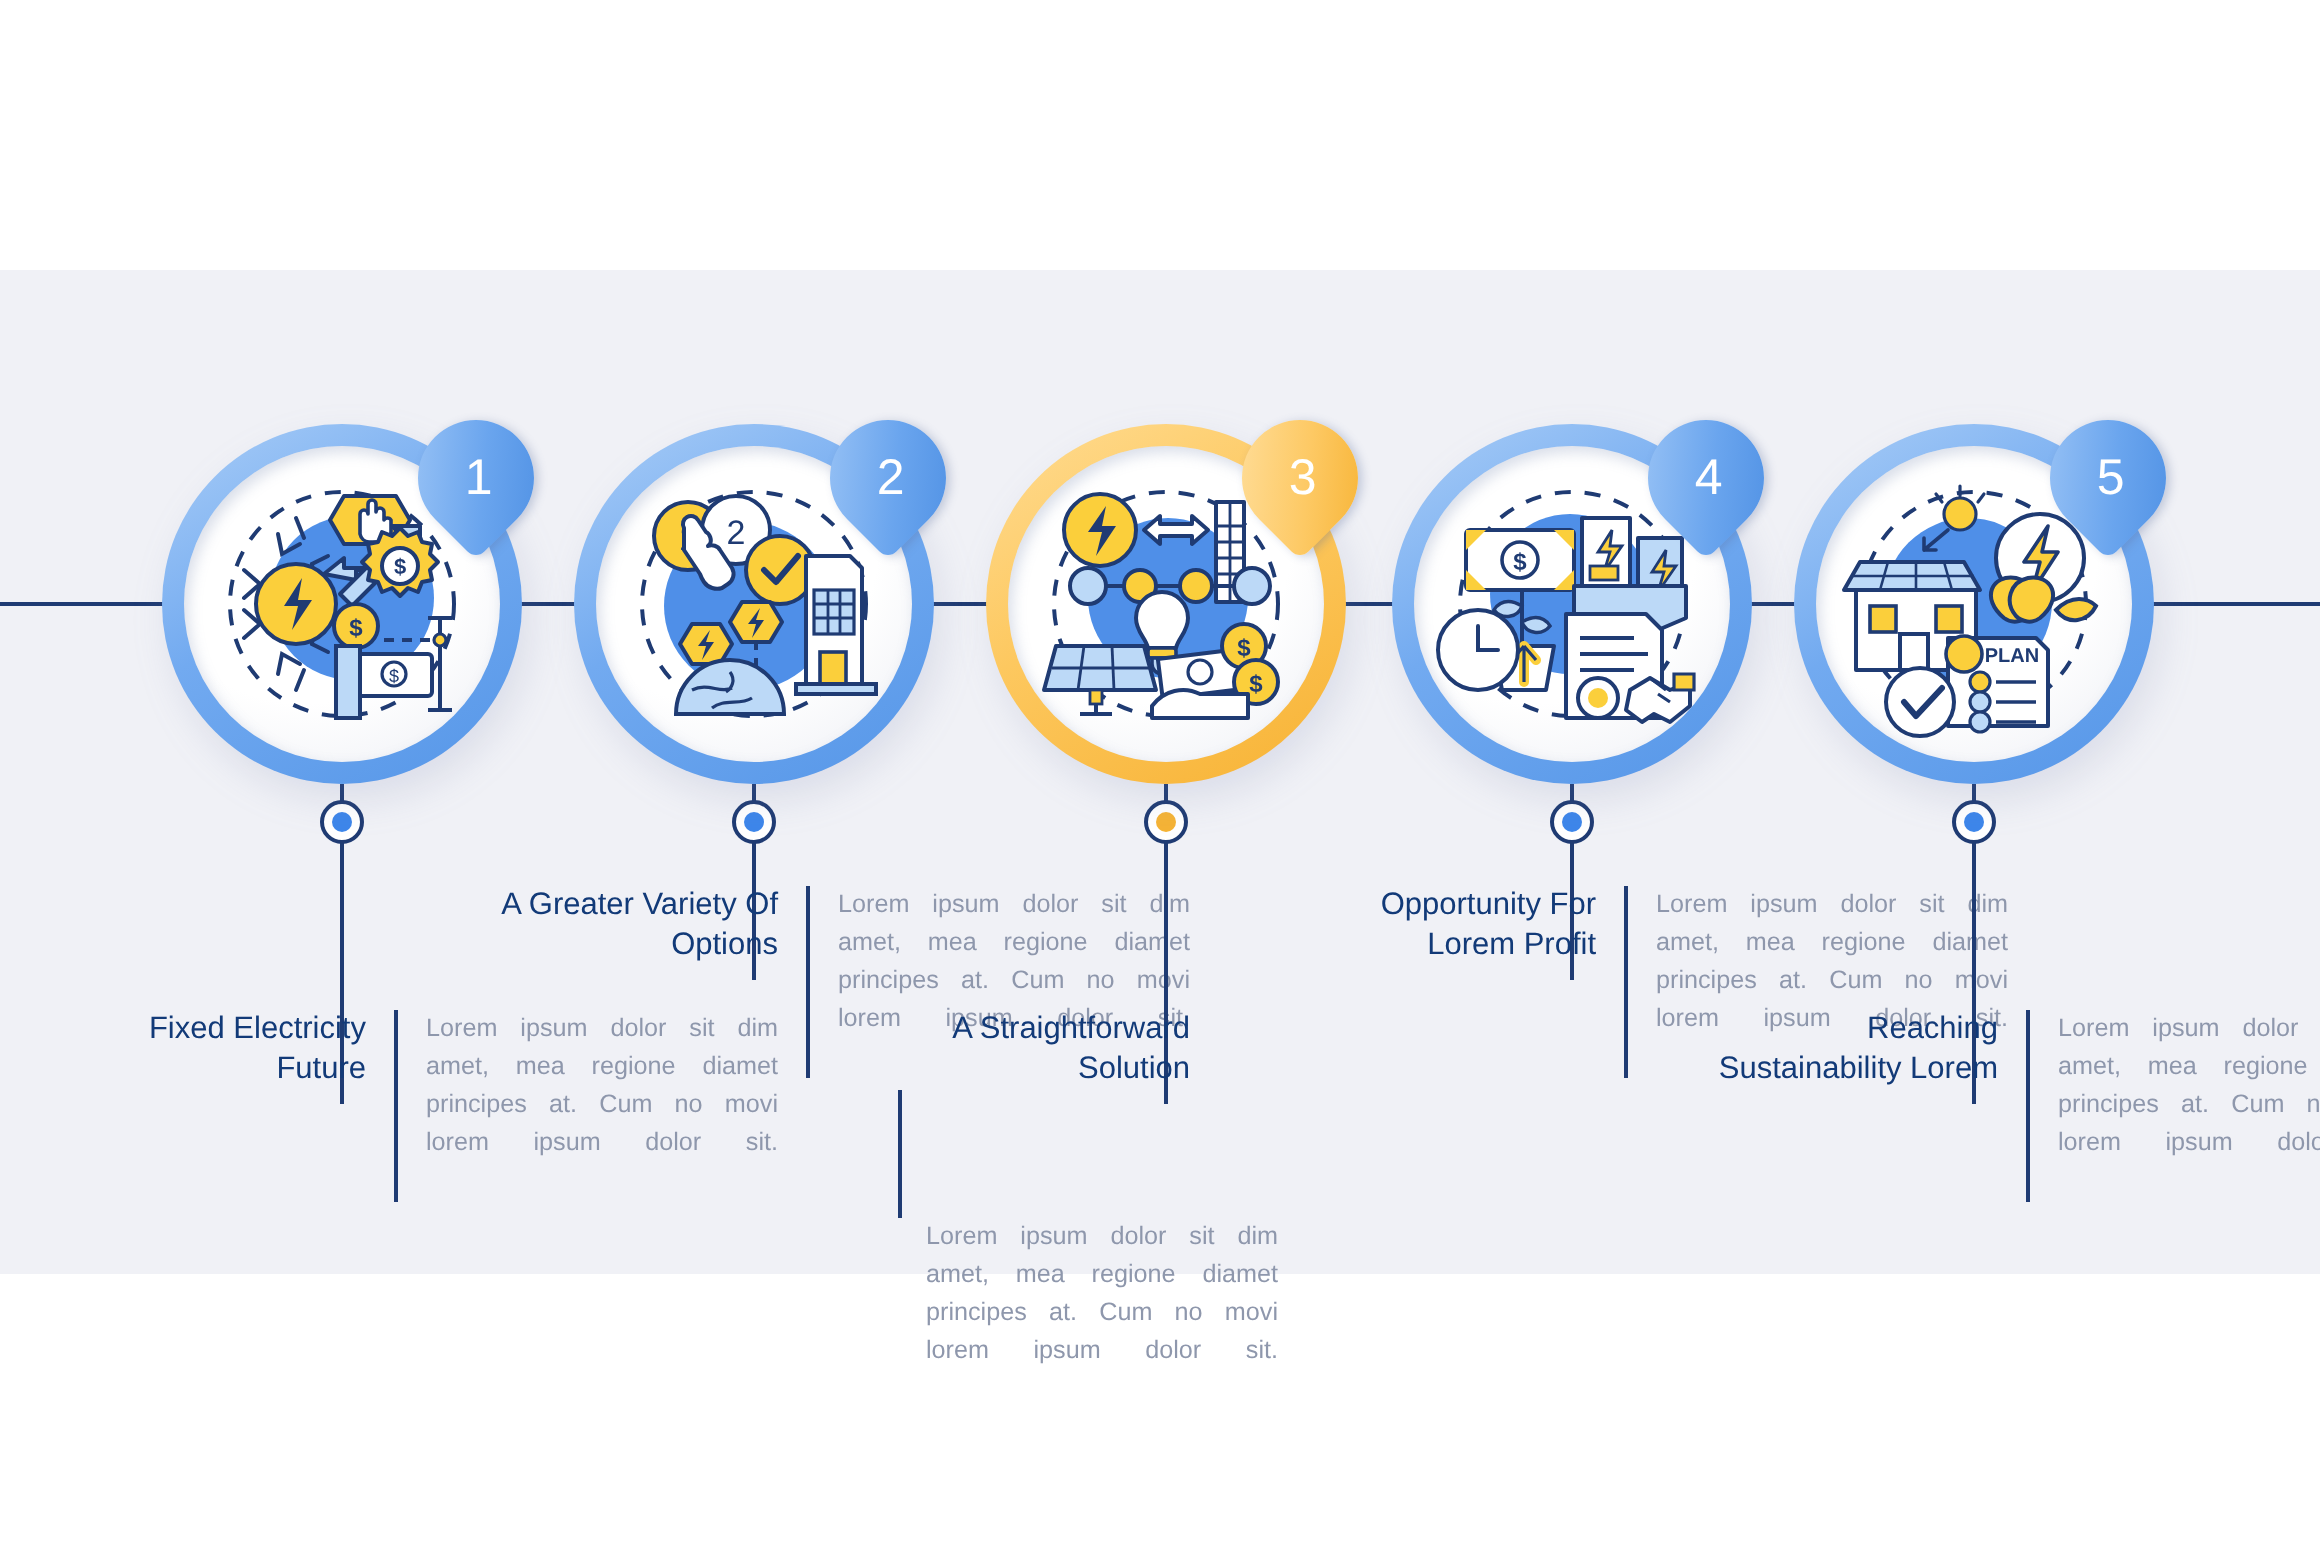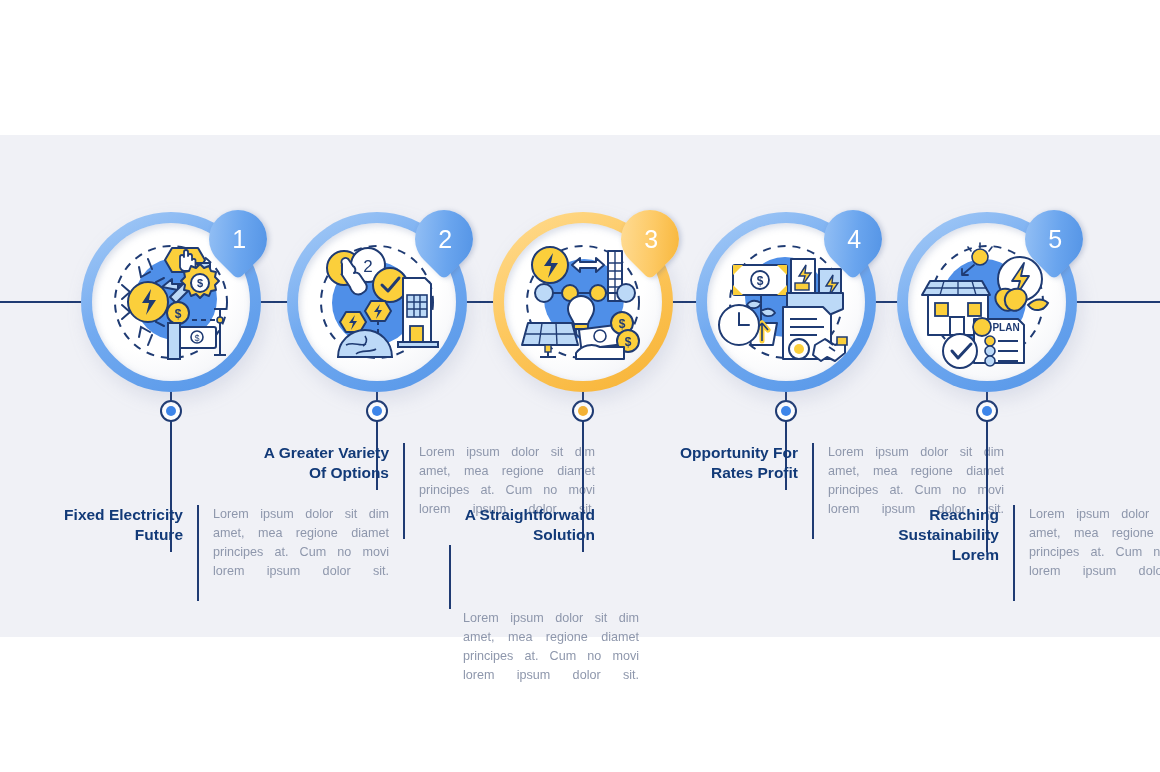--- a/index.html
+++ b/index.html
@@ -175,21 +175,21 @@
     position: absolute;
     width: 352px;
     display: flex;
     align-items: flex-start;
   }
   .step-title {
     width: 160px;
     text-align: right;
     color: #123a78;
     font-size: 15.5px;
-    font-weight: bold;
+    font-weight: normal;
     line-height: 1.28;
     padding-right: 14px;
     box-sizing: border-box;
     font-family: "Liberation Sans", sans-serif;
   }
   .divider-bar {
     width: 2px;
     align-self: stretch;
     min-height: 64px;
     background: #1f3b73;
@@ -470,21 +470,21 @@
             <path d="M118 116 l8 6 M128 128 l-6 -4" stroke="#1f3b73" stroke-width="1.6"></path>
             <path d="M130 114 h10 v8 h-10z" fill="#fbcf3b" stroke="#1f3b73" stroke-width="1.6"></path>
           </svg>
         </div>
         <div class="badge">
           <span>4</span>
         </div>
       </div>
 
       <div class="text-block" style="left:-134px;top:443px;">
-        <div class="step-title">Opportunity For Rates Profit</div>
+        <div class="step-title">Opportunity For Lorem Profit</div>
         <div class="divider-bar"></div>
         <div class="step-desc">Lorem ipsum dolor sit dim amet, mea regione diamet principes at. Cum no movi lorem ipsum dolor sit.</div>
       </div>
     </div>
 
     <div class="step" style="left:987px;">
       <div class="stem" style="top:392px;height:160px;"></div>
       <div class="node-dot" style="top:400px;">
           <i></i>
         </div>

